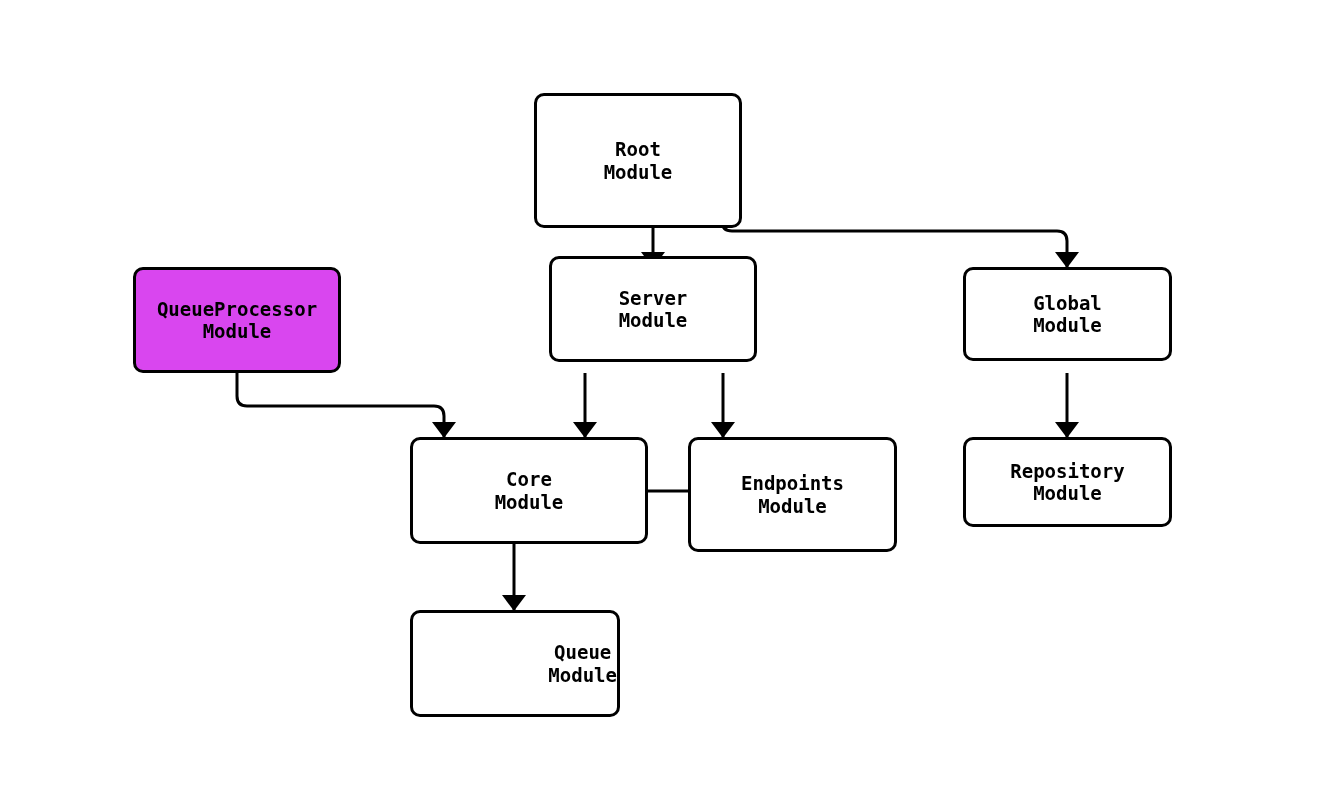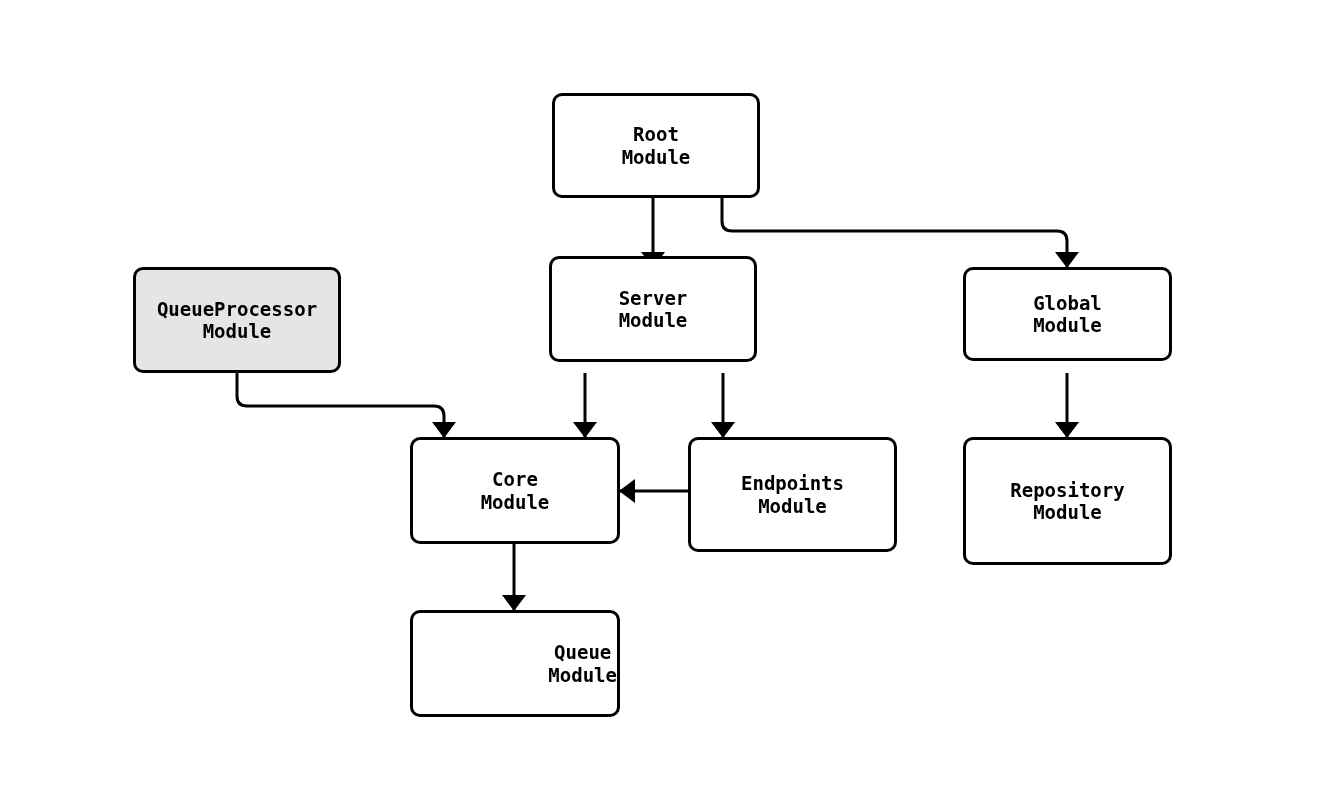--- a/index.html
+++ b/index.html
@@ -64,45 +64,45 @@
         <path class="edge" d="M 722 198 L 722 221 Q 722 231 732 231 L 1057 231 Q 1067 231 1067 241 L 1067 267" stroke="#000000" marker-end="url(#arrowhead)"></path>
         <path class="edge" d="M 237 373 L 237 396 Q 237 406 247 406 L 434 406 Q 444 406 444 416 L 444 437" stroke="#000000" marker-end="url(#arrowhead)"></path>
         <path class="edge" d="M 585 373 L 585 437" stroke="#000000" marker-end="url(#arrowhead)"></path>
         <path class="edge" d="M 723 373 L 723 437" stroke="#000000" marker-end="url(#arrowhead)"></path>
         <path class="edge" d="M 688 491 L 620 491" stroke="#000000" marker-end="url(#arrowhead)"></path>
         <path class="edge" d="M 1067 373 L 1067 437" stroke="#000000" marker-end="url(#arrowhead)"></path>
         <path class="edge" d="M 514 544 L 514 610" stroke="#000000" marker-end="url(#arrowhead)"></path>
       </g>
   </svg>
   <div>
-      <div class="node" style="left: 552px; top: 93px; width: 208px; height: 105px; background: rgb(255, 255, 255); border-color: rgb(0, 0, 0);">
+      <div class="node" style="left: 534px; top: 93px; width: 208px; height: 135px; background: rgb(255, 255, 255); border-color: rgb(0, 0, 0);">
         <div class="node-label" style="color: rgb(0, 0, 0);">Root
 Module</div>
       </div>
-      <div class="node" style="left: 133px; top: 267px; width: 208px; height: 106px; background: #e5e5e5; border-color: rgb(0, 0, 0);">
+      <div class="node" style="left: 133px; top: 267px; width: 208px; height: 106px; background: #d946ef; border-color: rgb(0, 0, 0);">
         <div class="node-label" style="color: rgb(0, 0, 0);">QueueProcessor
 Module</div>
       </div>
       <div class="node" style="left: 549px; top: 256px; width: 208px; height: 106px; background: rgb(255, 255, 255); border-color: rgb(0, 0, 0);">
         <div class="node-label" style="color: rgb(0, 0, 0);">Server
 Module</div>
       </div>
       <div class="node" style="left: 963px; top: 267px; width: 209px; height: 94px; background: rgb(255, 255, 255); border-color: rgb(0, 0, 0);">
         <div class="node-label" style="color: rgb(0, 0, 0);">Global
 Module</div>
       </div>
-      <div class="node" style="left: 410px; top: 437px; width: 210px; height: 107px; background: rgb(255, 255, 255); border-color: rgb(0, 0, 0);">
+      <div class="node" style="left: 410px; top: 437px; width: 238px; height: 107px; background: rgb(255, 255, 255); border-color: rgb(0, 0, 0);">
         <div class="node-label" style="color: rgb(0, 0, 0);">Core
 Module</div>
       </div>
       <div class="node" style="left: 688px; top: 437px; width: 209px; height: 115px; background: rgb(255, 255, 255); border-color: rgb(0, 0, 0);">
         <div class="node-label" style="color: rgb(0, 0, 0);">Endpoints
 Module</div>
       </div>
-      <div class="node" style="left: 963px; top: 437px; width: 209px; height: 128px; background: rgb(255, 255, 255); border-color: rgb(0, 0, 0);">
+      <div class="node" style="left: 963px; top: 437px; width: 209px; height: 90px; background: rgb(255, 255, 255); border-color: rgb(0, 0, 0);">
         <div class="node-label" style="color: rgb(0, 0, 0);">Repository
 Module</div>
       </div>
       <div class="node" style="left: 410px; top: 610px; width: 210px; height: 107px; background: rgb(255, 255, 255); border-color: rgb(0, 0, 0); justify-content: flex-end;">
         <div class="node-label" style="color: rgb(0, 0, 0);">Queue
 Module</div>
       </div>
     </div>
 </div>
 

